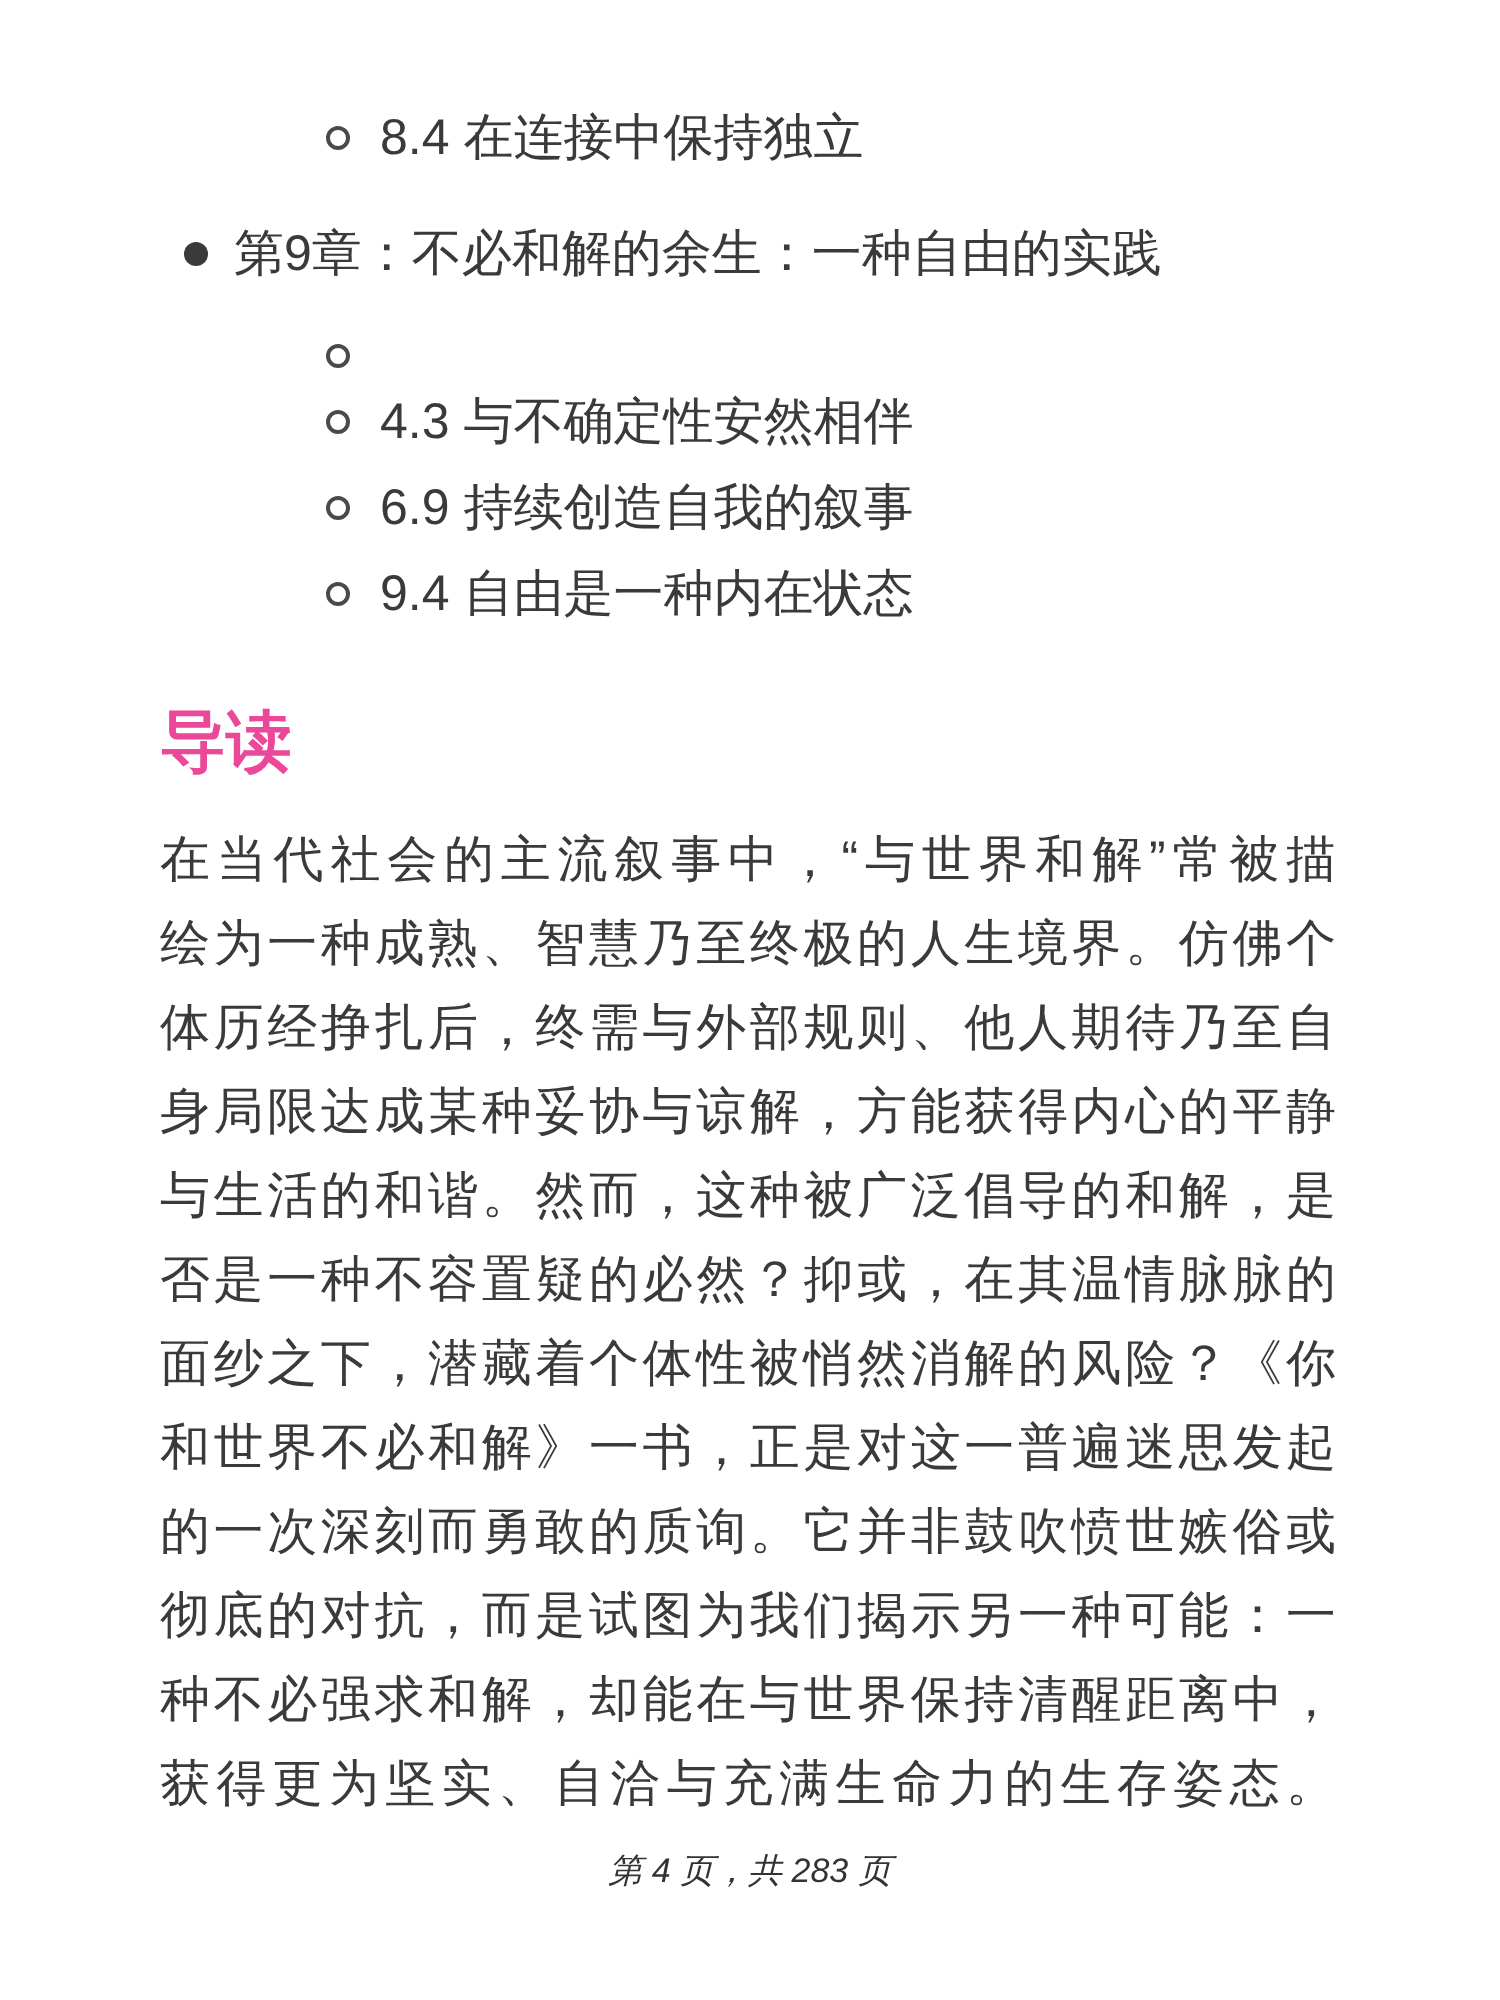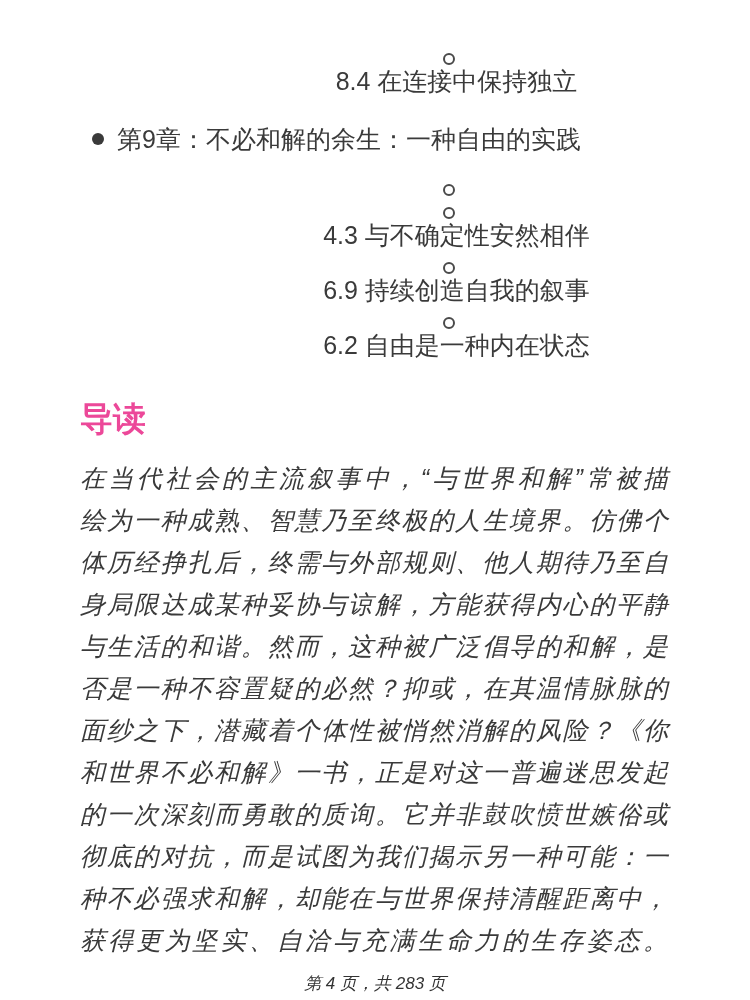--- a/index.html
+++ b/index.html
@@ -15,21 +15,21 @@
 
   
   .toc { padding-top: 53px; }
   .toc-item {
     display: flex;
     align-items: center;
     font-size: 25px;
     line-height: 32px;
     color: #3a3a3a;
   }
-  .toc-item.sub { padding-left: 163px; flex-direction: column; }
+  .toc-item.sub { padding-left: 163px; }
   .toc-item.chapter { padding-left: 92px; }
   .toc-item.first-sub { margin-bottom: 26px; }
   .toc-item.chapter { margin-bottom: 29px; }
   .toc-item.sub-9 { margin-bottom: 11px; }
 
   .bullet-disc {
     width: 12px; height: 12px;
     border-radius: 50%;
     background: #3a3a3a;
     flex: none;
@@ -57,21 +57,20 @@
   
   .intro-paragraph {
     margin: 18px 0 0 80px;
     width: 588px;
     font-size: 25px;
     line-height: 42px;
     color: #3a3a3a;
     white-space: pre-line;
     text-align: justify;
     text-align-last: justify;
-    font-style: italic;
   }
 
   
   .page-footer {
     margin-top: 13px;
     width: 750px;
     text-align: center;
     font-size: 17px;
     line-height: 20px;
     color: #333333;
@@ -104,21 +103,21 @@
       <span>4.3 与不确定性安然相伴</span>
     </div>
 
     <div class="toc-item sub sub-9">
       <span class="bullet-circle"></span>
       <span>6.9 持续创造自我的叙事</span>
     </div>
 
     <div class="toc-item sub sub-9">
       <span class="bullet-circle"></span>
-      <span>6.2 自由是一种内在状态</span>
+      <span>9.4 自由是一种内在状态</span>
     </div>
 
   </div>
 
   <h2 class="section-heading">导读</h2>
 
   <div class="intro-paragraph">在当代社会的主流叙事中，“与世界和解”常被描
 绘为一种成熟、智慧乃至终极的人生境界。仿佛个
 体历经挣扎后，终需与外部规则、他人期待乃至自
 身局限达成某种妥协与谅解，方能获得内心的平静

